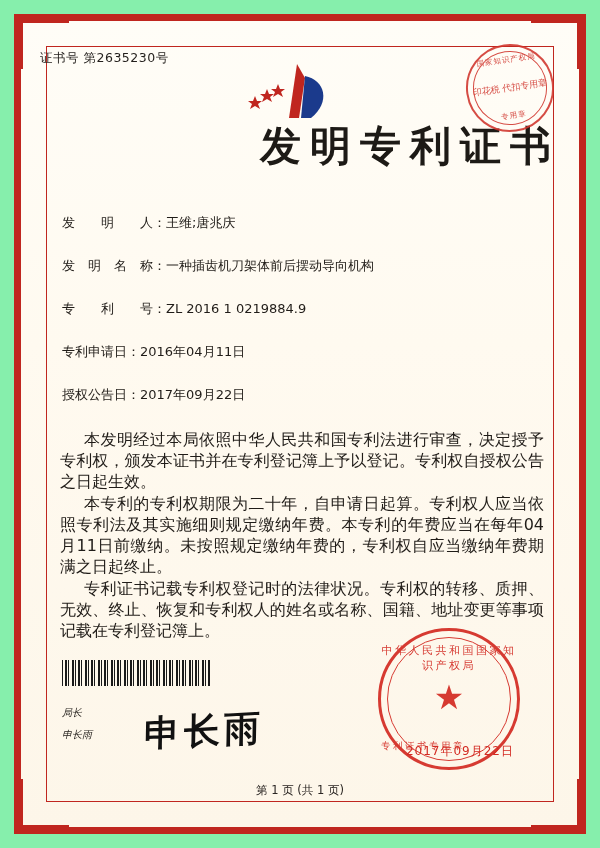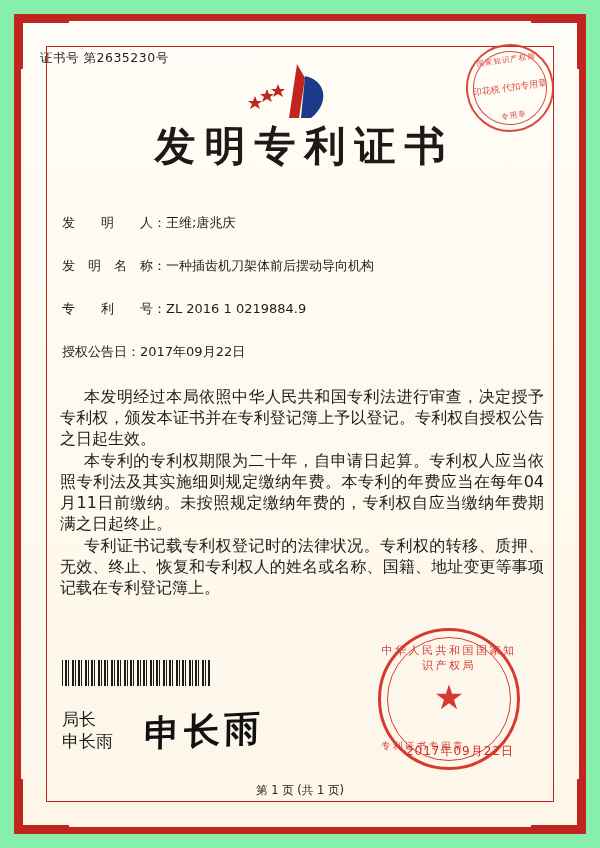--- a/index.html
+++ b/index.html
@@ -83,21 +83,21 @@
     line-height:11px;
     font-family:"DejaVu Sans","Liberation Sans",sans-serif;
   }
   .seal-arc{
     position:absolute;left:0;right:0;top:9px;
     text-align:center;font-size:7.5px;letter-spacing:1px;
   }
   .seal-arc.bottom{top:auto;bottom:9px;}
 
   .title{
-    text-align:center;
+    text-align:right;
     font-family:"DejaVu Serif","Liberation Serif",serif;
     font-weight:bold;
     font-size:41px;
     letter-spacing:9px;
     color:#1d1a16;
     margin-top:52px;
     text-indent:9px;
   }
 
   .fields{
@@ -138,24 +138,25 @@
     background:
       repeating-linear-gradient(90deg,
         #1a1a1a 0 1px, transparent 1px 3px,
         #1a1a1a 3px 5px, transparent 5px 6px,
         #1a1a1a 6px 7px, transparent 7px 10px,
         #1a1a1a 10px 12px, transparent 12px 13px);
   }
   
   .sign-block{
     position:absolute;
-    left:22px;bottom:62px;
-    font-size:17px;
+    left:22px;bottom:68px;
+    font-size:10px;
     line-height:22px;
     color:#201c18;
+    font-style:italic;
   }
   .signature{
     position:absolute;
     left:104px;bottom:58px;
     font-family:"DejaVu Serif","Liberation Serif",serif;
     font-size:36px;
     color:#111;
     letter-spacing:4px;
     transform:rotate(-3deg) skewX(-4deg);
     font-weight:bold;
@@ -250,20 +251,24 @@
       </div>
       <div class="field">
         <span class="flabel">发　明　名　称：</span>
         <span class="fvalue">一种插齿机刀架体前后摆动导向机构</span>
       </div>
       <div class="field">
         <span class="flabel">专　　利　　号：</span>
         <span class="fvalue">ZL 2016 1 0219884.9</span>
       </div>
       <div class="field">
+        <span class="flabel">专利申请日：</span>
+        <span class="fvalue">2016年04月11日</span>
+      </div>
+      <div class="field">
         <span class="flabel">授权公告日：</span>
         <span class="fvalue">2017年09月22日</span>
       </div>
     </div>
 
     <div class="para-block">
       <p class="para">本发明经过本局依照中华人民共和国专利法进行审查，决定授予专利权，颁发本证书并在专利登记簿上予以登记。专利权自授权公告之日起生效。</p>
       <p class="para">本专利的专利权期限为二十年，自申请日起算。专利权人应当依照专利法及其实施细则规定缴纳年费。本专利的年费应当在每年04月11日前缴纳。未按照规定缴纳年费的，专利权自应当缴纳年费期满之日起终止。</p>
       <p class="para">专利证书记载专利权登记时的法律状况。专利权的转移、质押、无效、终止、恢复和专利权人的姓名或名称、国籍、地址变更等事项记载在专利登记簿上。</p>
     </div>

